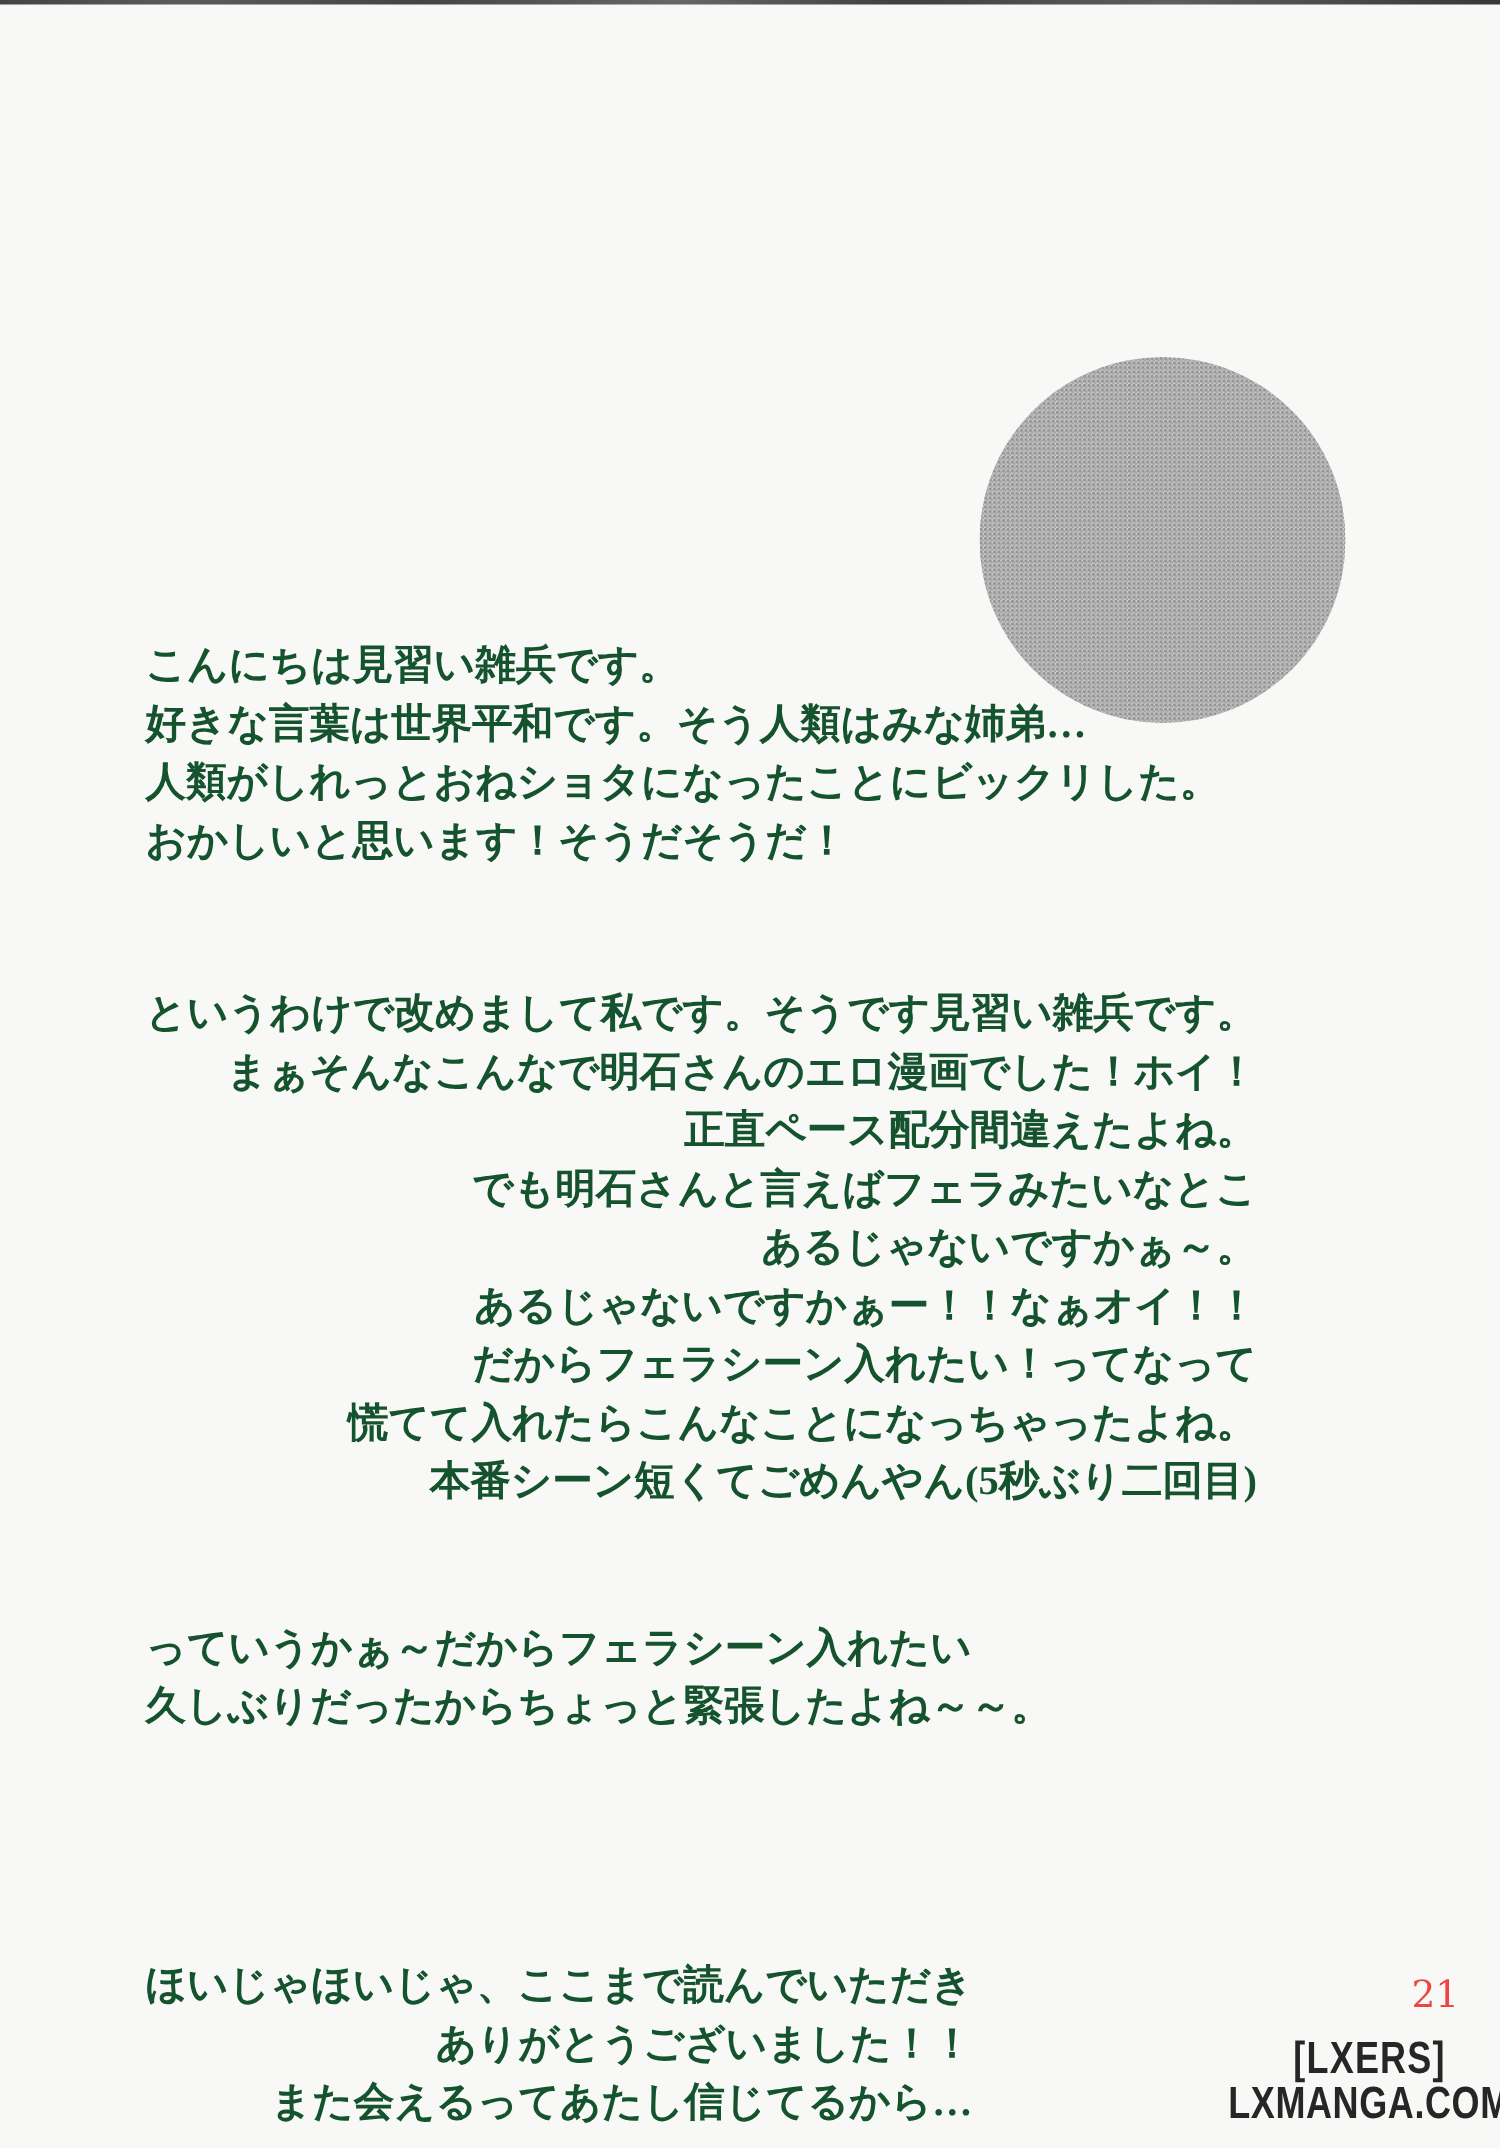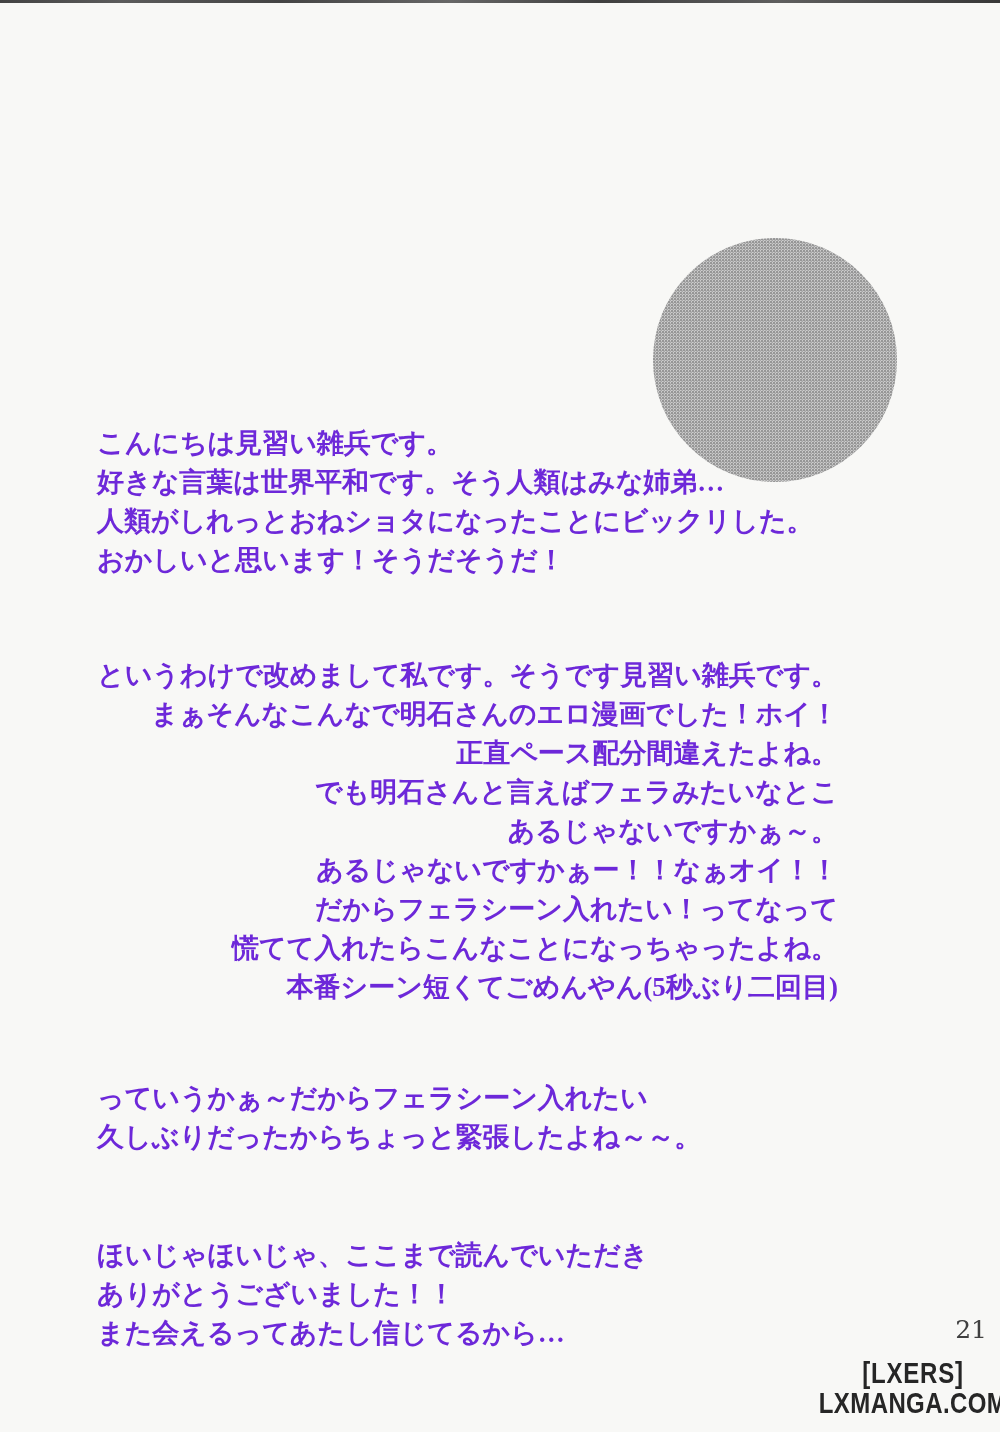--- a/index.html
+++ b/index.html
@@ -36,38 +36,38 @@
     border-radius: 50%;
     background-color: #cdcdcd;
     background-image:
       radial-gradient(circle at 1px 1px, #969696 0.9px, rgba(0,0,0,0) 1.4px),
       radial-gradient(circle at 2.5px 2.5px, #a6a6a6 0.8px, rgba(0,0,0,0) 1.3px);
     background-size: 3px 3px;
   }
   .afterword-paragraph {
     position: absolute;
     left: 97px;
-    color: #6d28d9;
+    color: #14532d;
     font-size: 27px;
     font-weight: bold;
     line-height: 39px;
     letter-spacing: 0px;
     white-space: nowrap;
   }
   .p1 { top: 424px; }
   .p2 { top: 656px; text-align: right; }
   .p3 { top: 1079px; }
-  .p4 { top: 1236px; }
+  .p4 { top: 1304px; text-align: right; }
   .page-number {
     position: absolute;
     left: 941px;
     top: 1315px;
     width: 46px;
-    text-align: right;
-    color: #404040;
+    text-align: left;
+    color: #ef4444;
     font-size: 25px;
     font-weight: normal;
     font-family: "DejaVu Serif", "Liberation Serif", serif;
   }
   .watermark {
     position: absolute;
     left: 793px;
     top: 1358px;
     width: 240px;
     text-align: center;

